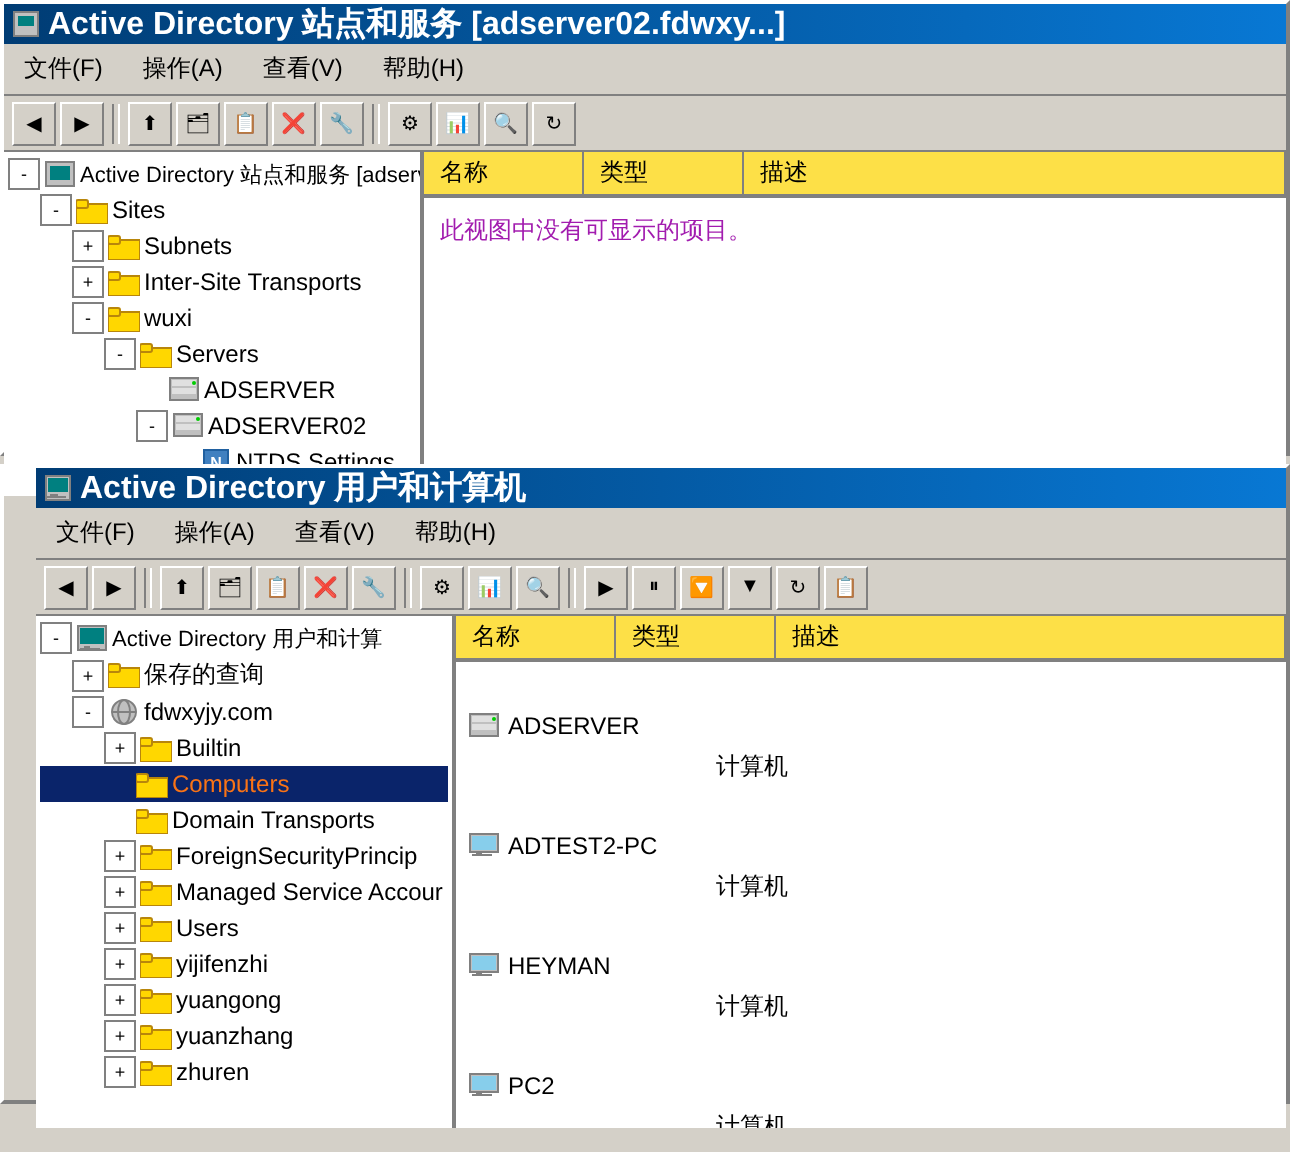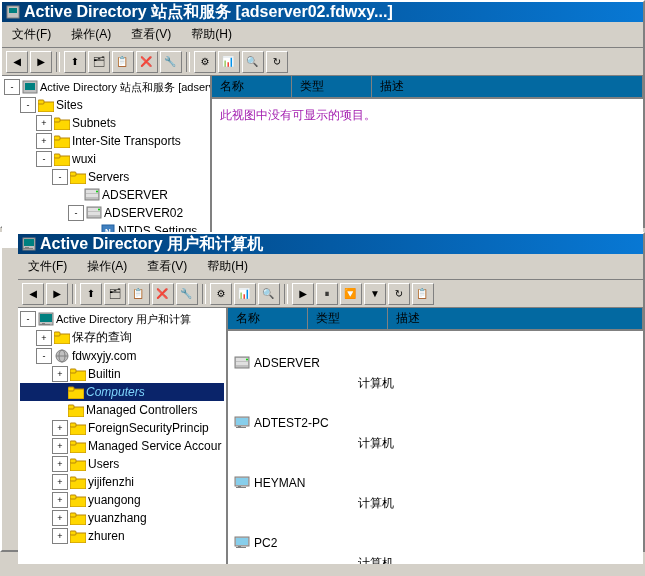--- a/index.html
+++ b/index.html
@@ -130,21 +130,21 @@
     
     .list-panel {
       flex: 1;
       background: #fff;
       overflow: auto;
       font-size: 12px;
     }
 
     .list-header {
       display: flex;
-      background: #0369a1;
+      background: #fde047;
       border-bottom: 2px solid #808080;
       font-size: 12px;
     }
 
     .list-header-cell {
       padding: 2px 8px;
       border-right: 1px solid #808080;
       min-width: 80px;
       font-weight: normal;
       cursor: pointer;
@@ -193,22 +193,21 @@
       display: flex;
       align-items: center;
       padding: 1px 0;
       cursor: pointer;
       white-space: nowrap;
       user-select: none;
     }
 
     .tree-item.selected {
       background: #0a246a;
-      color: #7dd3fc;
-      font-style: italic;
+      color: #f97316;
     }
 
     .tree-expander {
       width: 16px;
       height: 16px;
       border: 1px solid #808080;
       display: flex;
       align-items: center;
       justify-content: center;
       font-size: 9px;
@@ -513,21 +512,21 @@
       </div>
 
       <div class="tree-item tree-indent2">
         <div class="tree-spacer"></div>
         <div class="tree-icon">
           <svg width="16" height="13" viewBox="0 0 16 13">
             <rect x="0" y="3" width="16" height="10" fill="#ffd700" stroke="#b8860b" stroke-width="1"></rect>
             <rect x="0" y="1" width="6" height="4" fill="#ffd700" stroke="#b8860b" stroke-width="1" rx="1"></rect>
           </svg>
         </div>
-        <span>Managed Controllers</span>
+        <span>Domain Transports</span>
       </div>
 
       <div class="tree-item tree-indent2">
         <div class="tree-expander">+</div>
         <div class="tree-icon">
           <svg width="16" height="13" viewBox="0 0 16 13">
             <rect x="0" y="3" width="16" height="10" fill="#ffd700" stroke="#b8860b" stroke-width="1"></rect>
             <rect x="0" y="1" width="6" height="4" fill="#ffd700" stroke="#b8860b" stroke-width="1" rx="1"></rect>
           </svg>
         </div>

